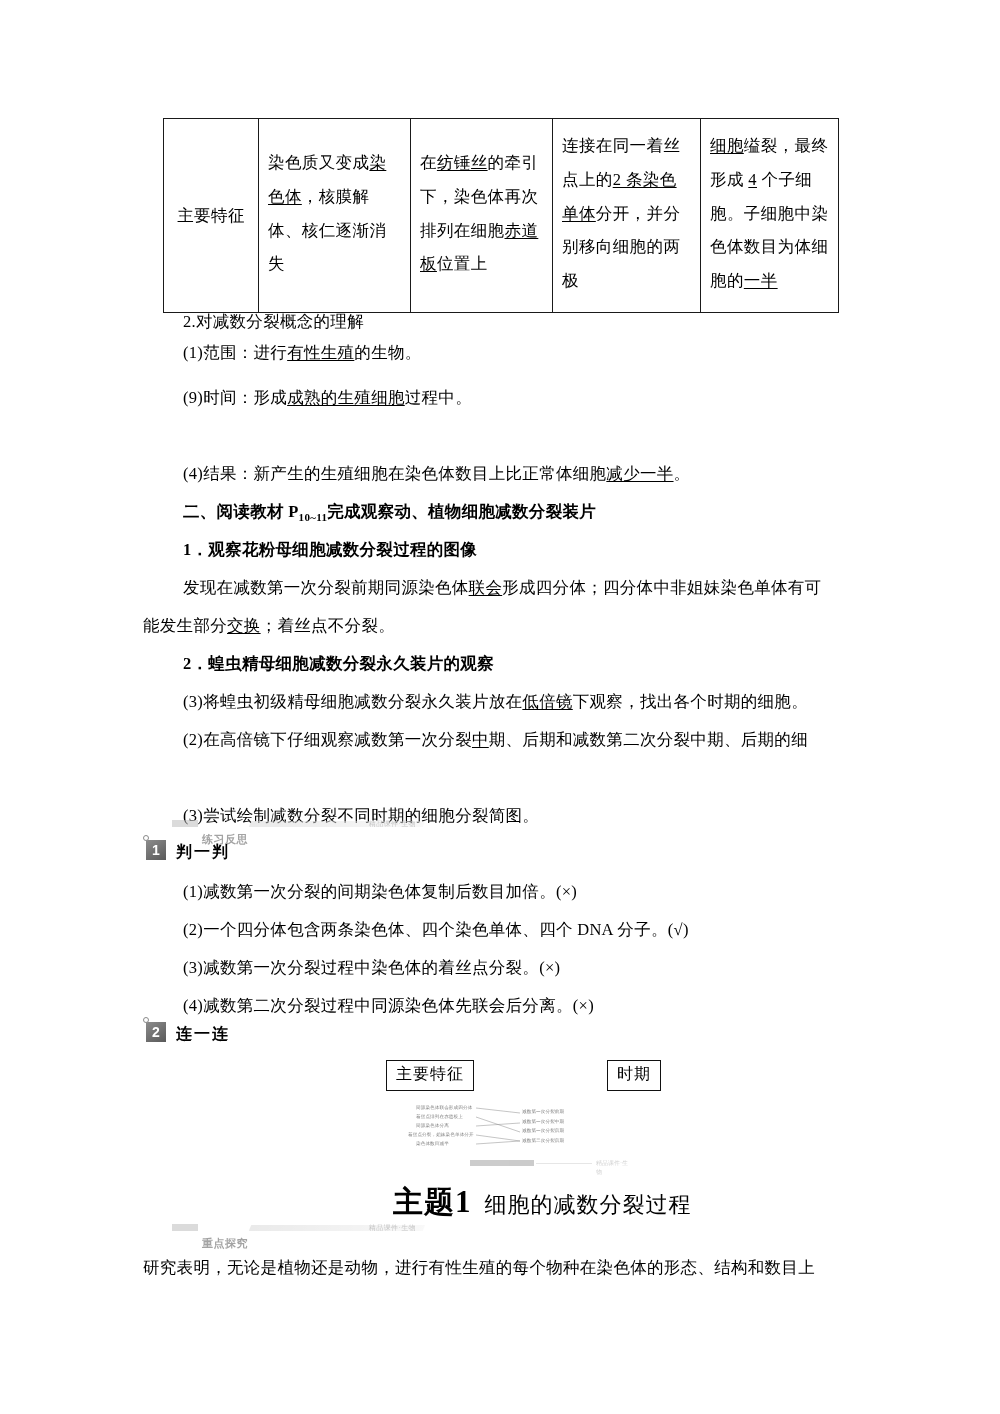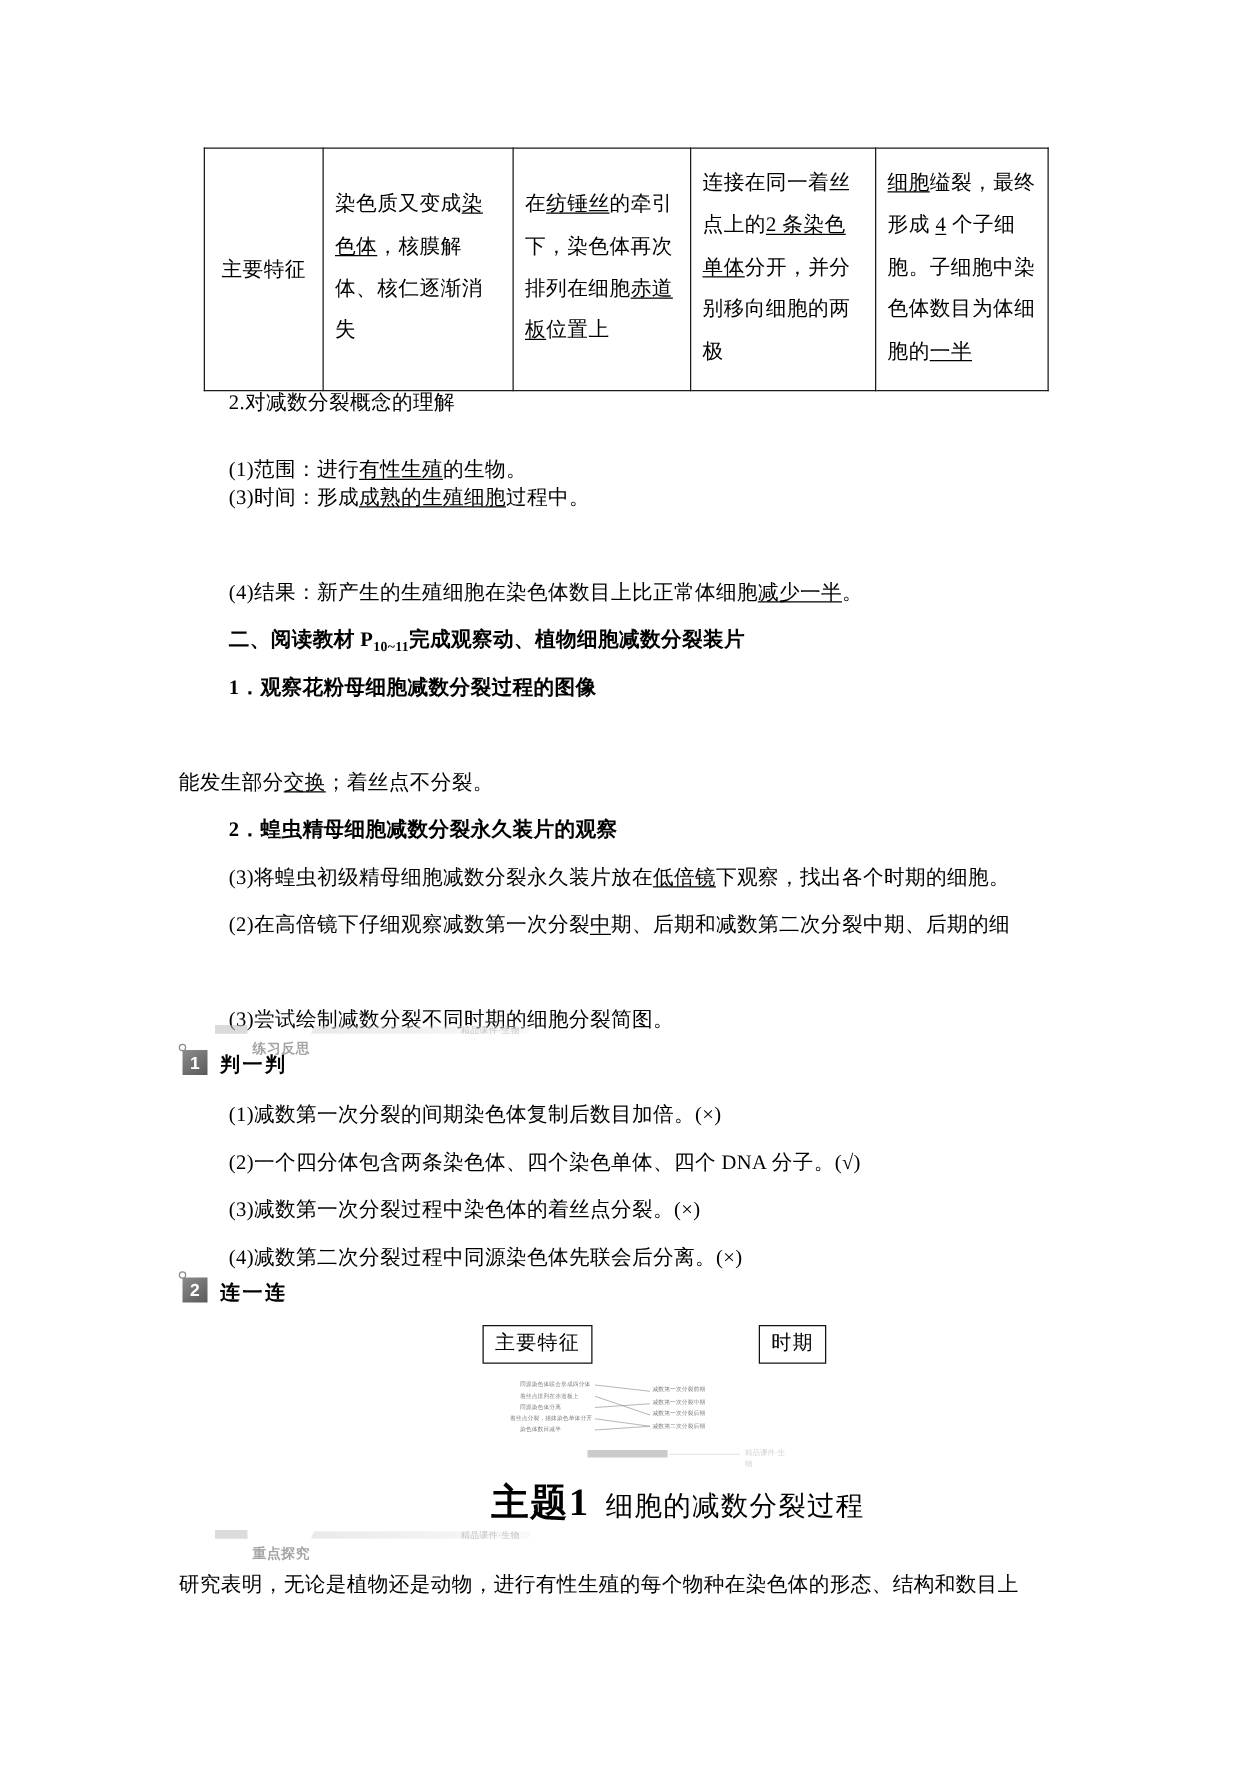--- a/index.html
+++ b/index.html
@@ -241,35 +241,38 @@
         <td><span class="rt"><span>在</span><span class="u">纺锤丝</span><span>的牵引下，染色体再次排列在细胞</span><span class="u">赤道板</span><span>位置上</span></span></td>
         <td><span class="rt"><span>连接在同一着丝点上的</span><span class="u">2 条染色单体</span><span>分开，并分别移向细胞的两极</span></span></td>
         <td><span class="rt"><span class="u">细胞</span><span>缢裂，最终形成 </span><span class="u">4</span><span> 个子细胞。子细胞中染色体数目为体细胞的</span><span class="u">一半</span></span></td>
       </tr>
     </tbody>
   </table>
 
   <div class="body-line indent" style="top:310px;">
     <span>2.对减数分裂概念的理解</span>
   </div>
-  <div class="body-line indent" style="top:364px;text-align:right;">
+  <div class="body-line indent" style="top:341px;text-align:right;">
     <span class="rt"><span>(1)范围：进行</span><span class="u">有性生殖</span><span>的生物。</span></span>
   </div>
   <div class="body-line indent" style="top:386px;">
-    <span class="rt"><span>(3)时间：形成</span><span class="u">成熟的生殖细胞</span><span>过程中。</span></span>
+    <span class="rt"><span>(9)时间：形成</span><span class="u">成熟的生殖细胞</span><span>过程中。</span></span>
   </div>
   <div class="body-line indent" style="top:462px;">
     <span class="rt"><span>(4)结果：新产生的生殖细胞在染色体数目上比正常体细胞</span><span class="u">减少一半</span><span>。</span></span>
   </div>
 
   <div class="body-line indent bold" style="top:500px;">
     <span>二、阅读教材 P</span><span class="pvar sub">10~11</span><span>完成观察动、植物细胞减数分裂装片</span>
   </div>
   <div class="body-line indent bold" style="top:538px;">
     <span>1．观察花粉母细胞减数分裂过程的图像</span>
+  </div>
+  <div class="body-line indent" style="top:576px;">
+    <span class="rt"><span>发现在减数第一次分裂前期同源染色体</span><span class="u">联会</span><span>形成四分体；四分体中非姐妹染色单体有可</span></span>
   </div>
   <div class="body-line flush" style="top:614px;">
     <span class="rt"><span>能发生部分</span><span class="u">交换</span><span>；着丝点不分裂。</span></span>
   </div>
 
   <div class="body-line indent bold" style="top:652px;">
     <span>2．蝗虫精母细胞减数分裂永久装片的观察</span>
   </div>
   <div class="body-line indent" style="top:690px;">
     <span class="rt"><span>(3)将蝗虫初级精母细胞减数分裂永久装片放在</span><span class="u">低倍镜</span><span>下观察，找出各个时期的细胞。</span></span>

